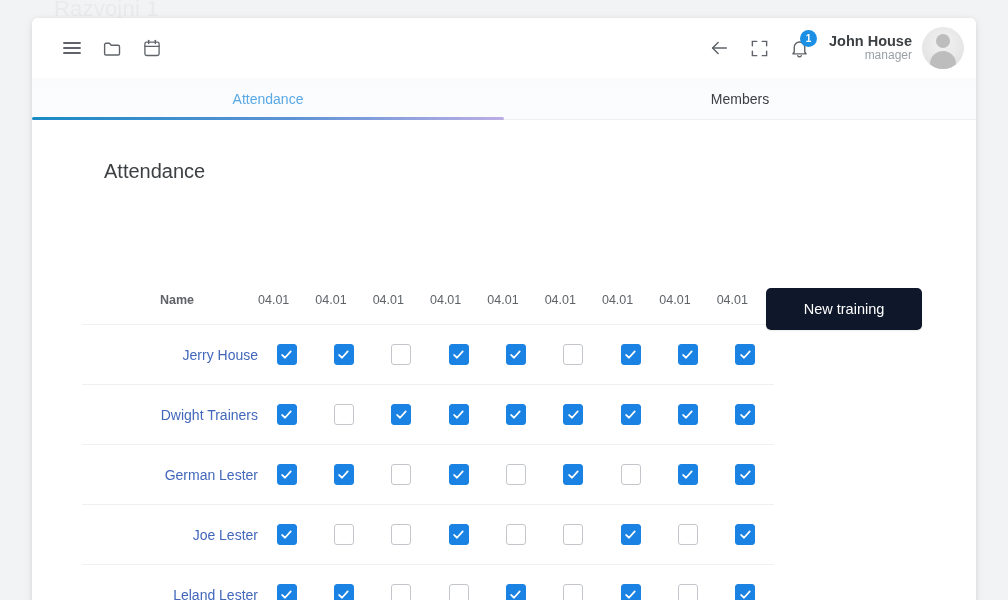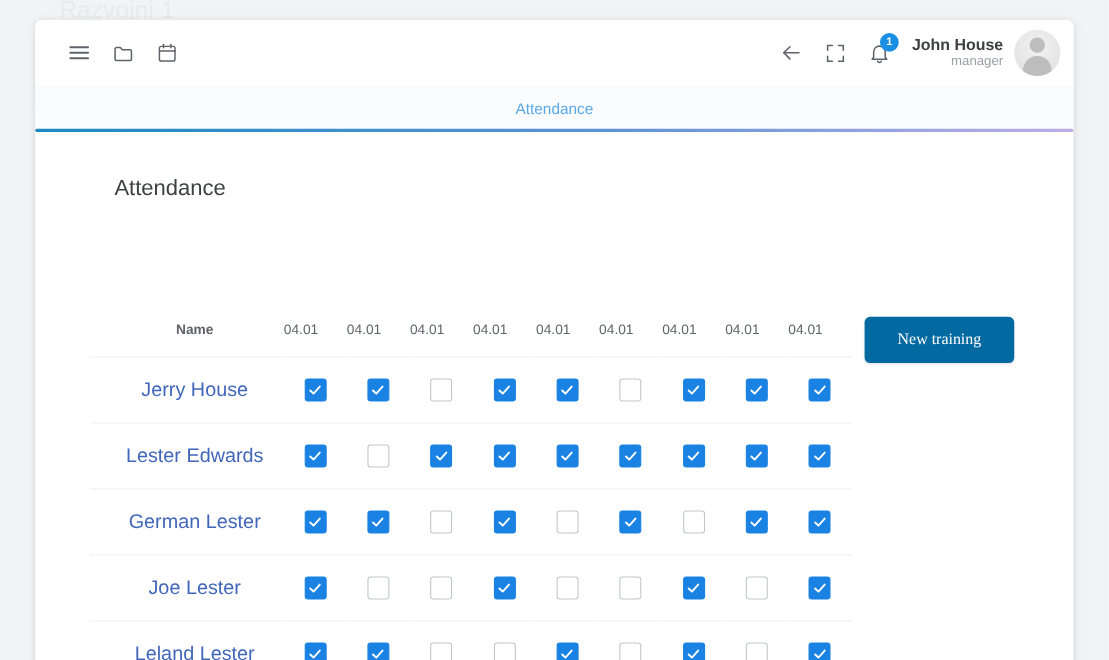--- a/index.html
+++ b/index.html
@@ -150,28 +150,28 @@
     font-size: 20px;
     font-weight: 400;
     color: #3c4043;
     margin: 10px 0 0 38px;
   }
 
   #new-training-btn {
     position: absolute;
     right: 54px;
     top: 168px;
-    width: 136px;
+    width: 156px;
     height: 42px;
-    background: #0369a1;
+    background: #0f172a;
     color: #fff;
     border: none;
     border-radius: 5px;
     font-size: 14.5px;
-    font-family: Liberation Serif, serif;
+    font-family: Liberation Sans, sans-serif;
     cursor: pointer;
     box-shadow: 0 1px 2px rgba(0,0,0,.08);
   }
 
   
   #table-wrap {
     margin: 110px 0 0 16px;
     width: 692px;
   }
   table { border-collapse: collapse; width: 100%; table-layout: fixed; }
@@ -192,23 +192,23 @@
   }
 
   tbody td {
     padding: 0;
     height: 60px;
     border-bottom: 1px solid #f0f0f1;
     text-align: center;
     vertical-align: middle;
   }
   tbody td.name-cell {
-    text-align: center;
+    text-align: right;
     padding-left: 14px;
-    font-size: 18px;
+    font-size: 14px;
     color: #4267ba;
     cursor: pointer;
   }
 
   .cb {
     width: 20px; height: 21px;
     border-radius: 3px;
     display: inline-flex;
     align-items: center;
     justify-content: center;
@@ -281,20 +281,23 @@
       </div>
 
       <div class="avatar"></div>
     </div>
   </div>
 
   <div id="tabs">
     <div class="tab active">
       <span>Attendance</span>
     </div>
+    <div class="tab">
+      <span>Members</span>
+    </div>
   </div>
 
   <div id="content">
 
     <h1 id="page-title">Attendance</h1>
 
     <button id="new-training-btn">New training</button>
 
     <div id="table-wrap">
       <table>
@@ -355,21 +358,21 @@
                     <polyline points="2.5,8.6 6.2,12 13.2,4.2"></polyline>
                   </svg>
                 </span></td>
               <td><span class="cb on">
                   <svg width="13" height="13" viewBox="0 0 16 16" fill="none" stroke="#ffffff" stroke-width="2.1" stroke-linecap="round" stroke-linejoin="round">
                     <polyline points="2.5,8.6 6.2,12 13.2,4.2"></polyline>
                   </svg>
                 </span></td>
             </tr>
             <tr>
-              <td class="name-cell">Lester Edwards</td>
+              <td class="name-cell">Dwight Trainers</td>
               <td><span class="cb on">
                   <svg width="13" height="13" viewBox="0 0 16 16" fill="none" stroke="#ffffff" stroke-width="2.1" stroke-linecap="round" stroke-linejoin="round">
                     <polyline points="2.5,8.6 6.2,12 13.2,4.2"></polyline>
                   </svg>
                 </span></td>
               <td><span class="cb off">
                   <svg width="13" height="13" viewBox="0 0 16 16" fill="none" stroke="#ffffff" stroke-width="2.1" stroke-linecap="round" stroke-linejoin="round">
                     <polyline points="2.5,8.6 6.2,12 13.2,4.2"></polyline>
                   </svg>
                 </span></td>

